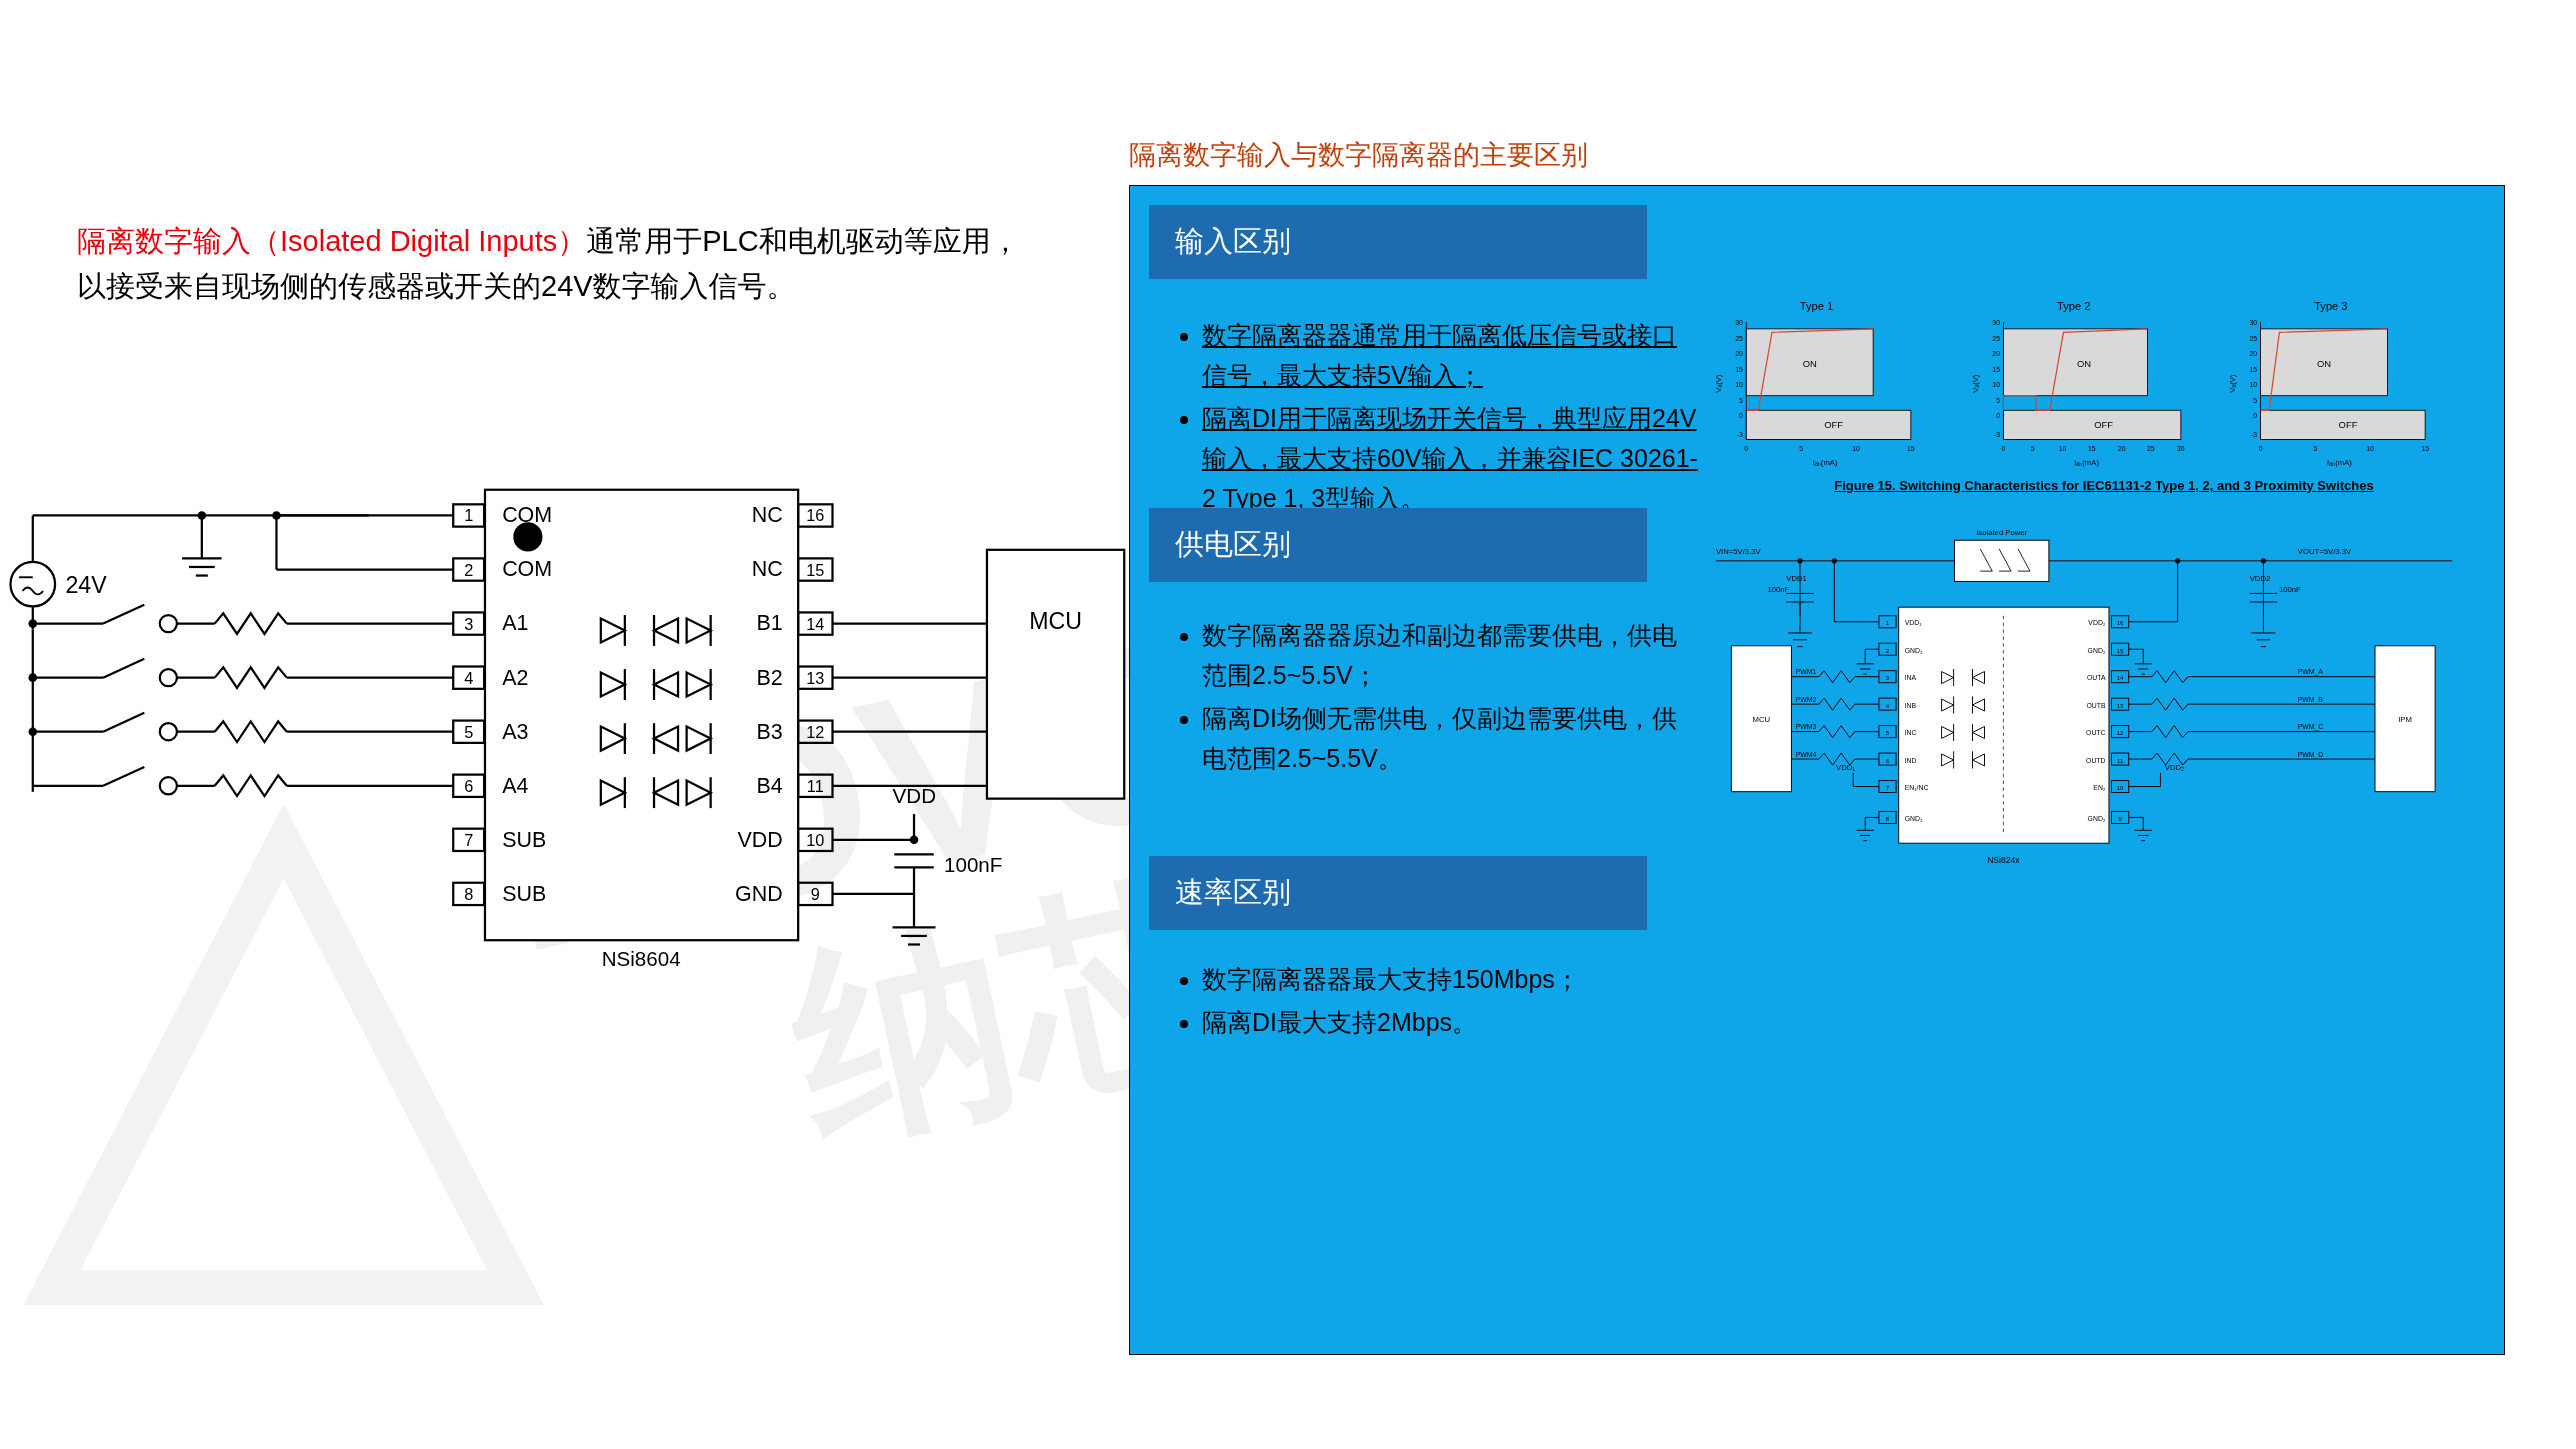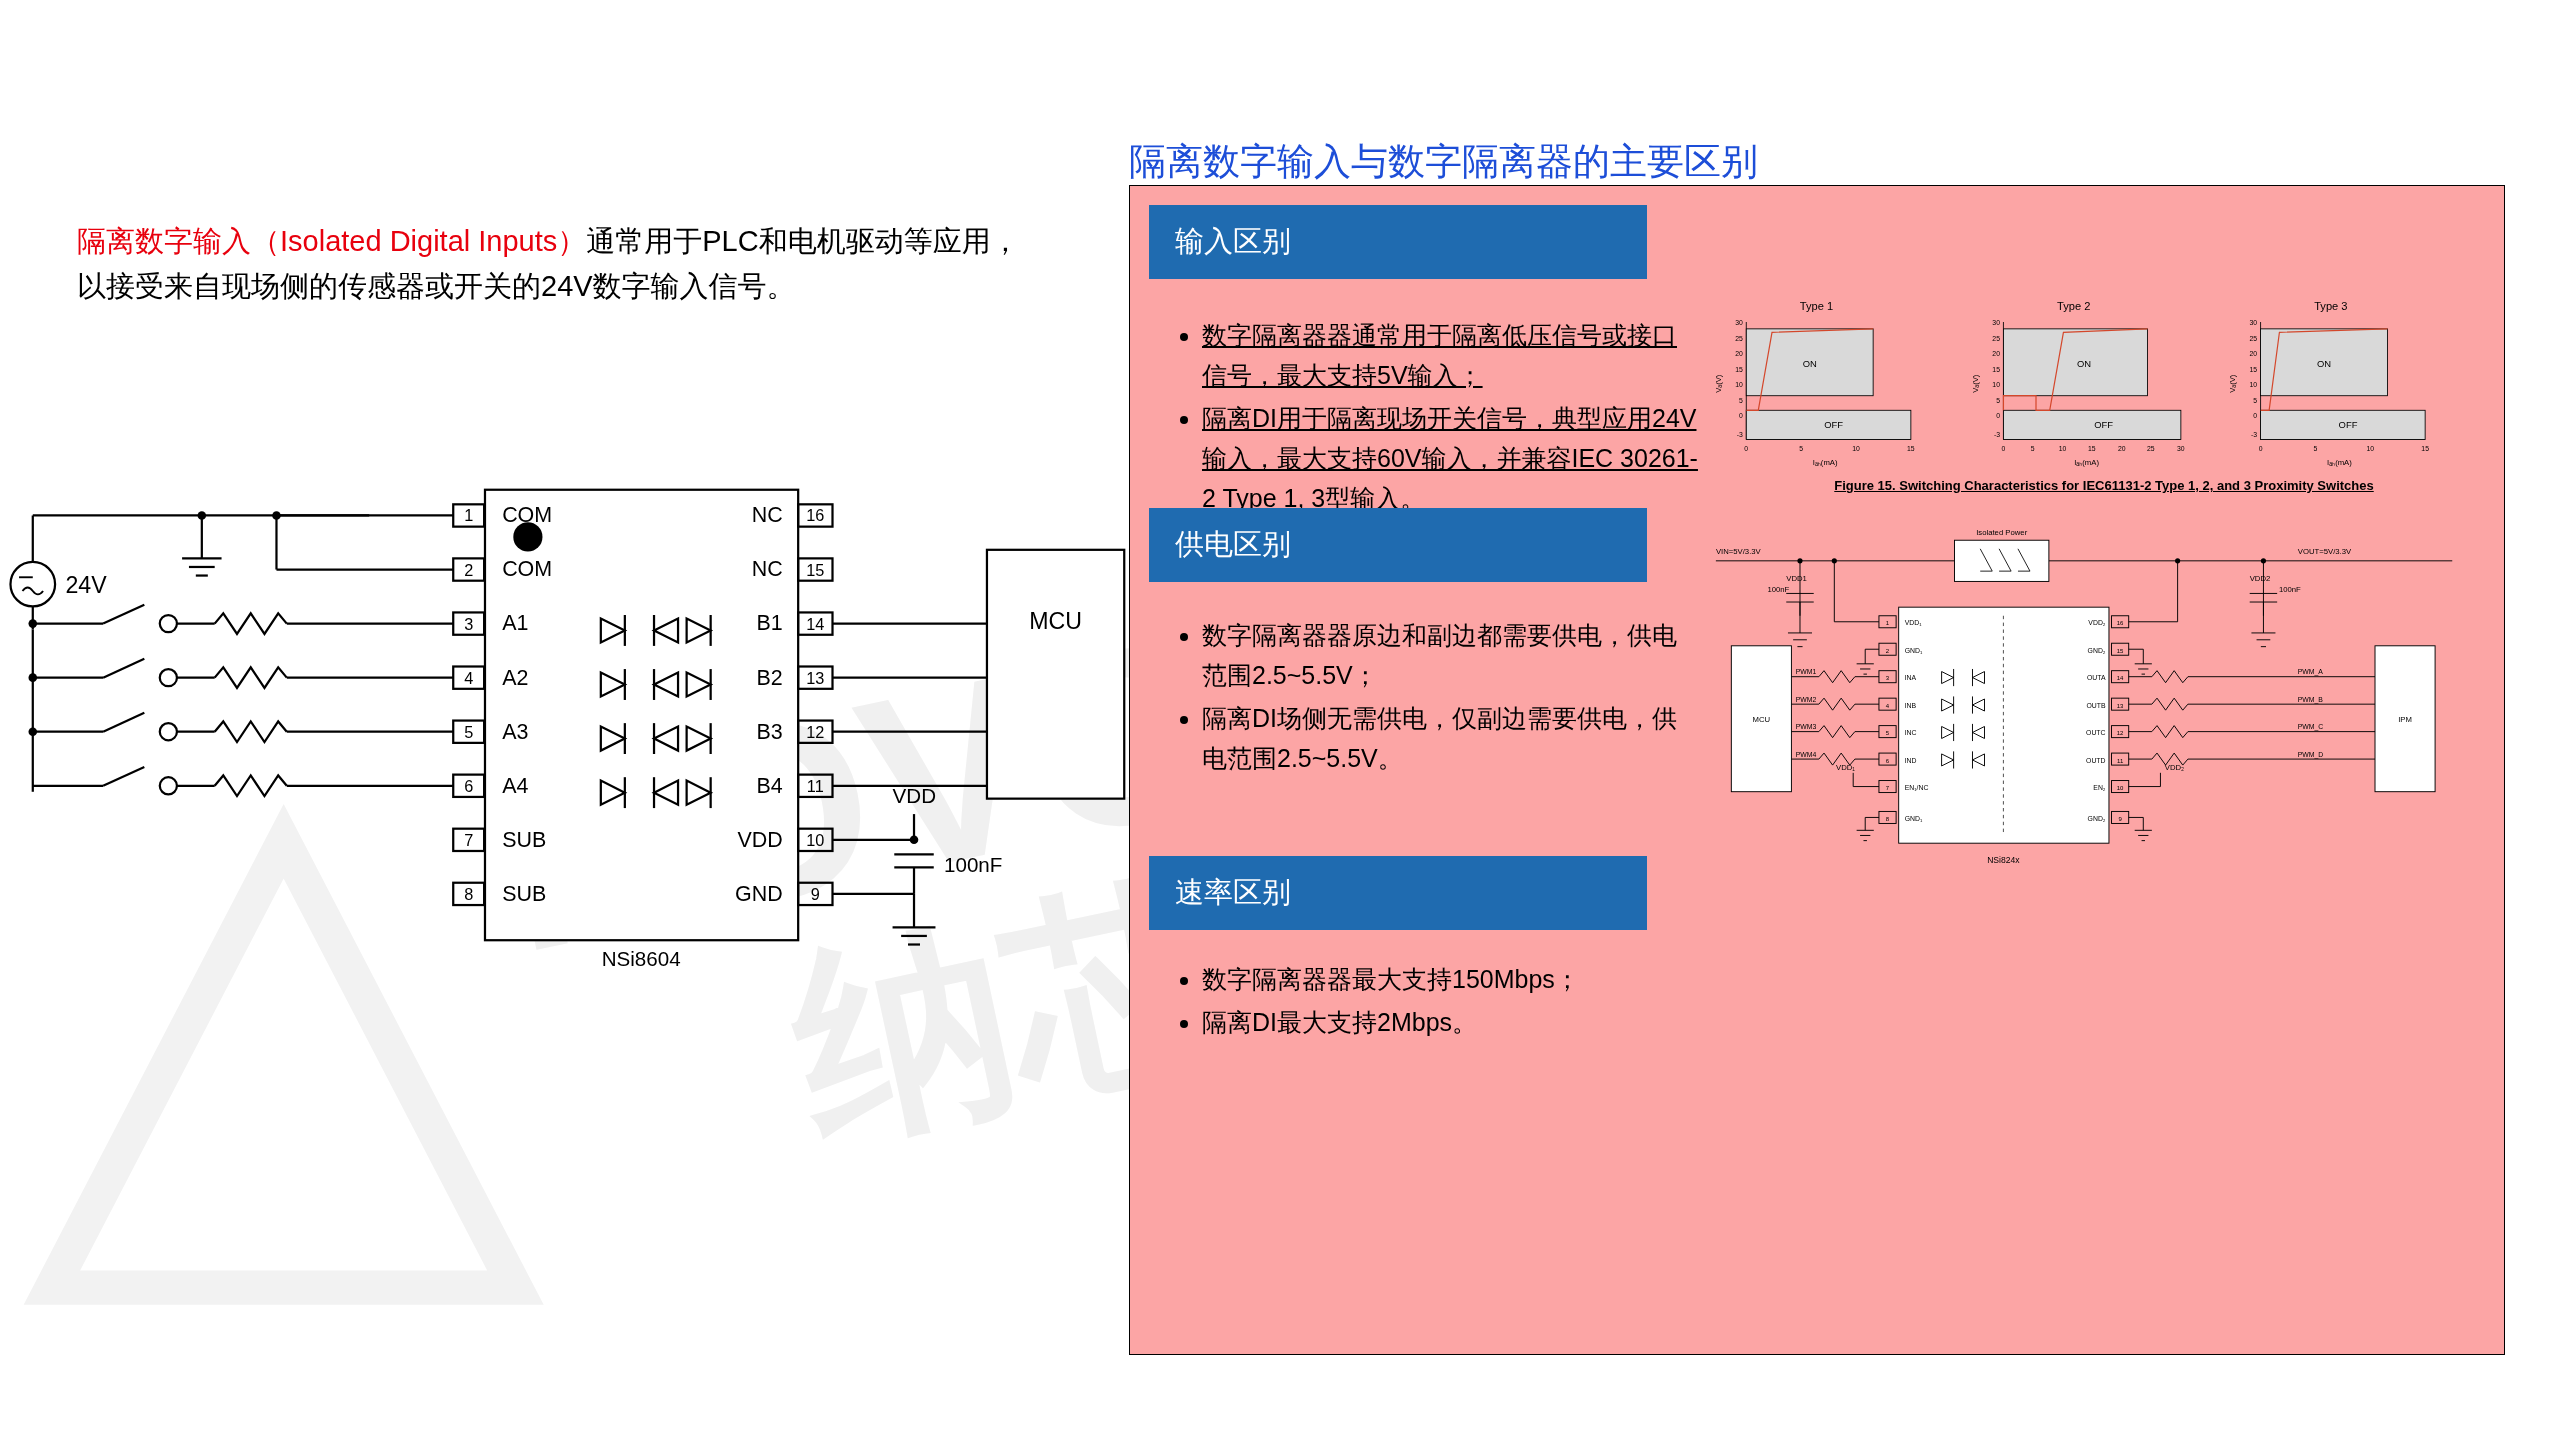--- a/index.html
+++ b/index.html
@@ -25,25 +25,25 @@
   #left-panel{position:absolute;left:0;top:0;width:1116px;height:1206px;z-index:2;}
   #intro-text{
     position:absolute;left:77px;top:219px;width:953px;
     font-size:29px;line-height:1.55;color:#000;
   }
   #intro-text .hl{color:#e8000d;}
   #schematic{position:absolute;left:0px;top:464px;width:1133px;height:532px;}
   
   #right-panel{position:absolute;left:1116px;top:0;width:1460px;height:1449px;z-index:2;}
   #right-title{
-    position:absolute;left:13px;top:137px;font-size:37px;color:#1d4ed8;
+    position:absolute;left:13px;top:137px;font-size:27px;color:#c2410c;
   }
   #right-box{
     position:absolute;left:13px;top:185px;width:1374px;height:1168px;
-    border:1.7px solid #000;background:#fca5a5;
+    border:1.7px solid #000;background:#0ea5e9;
   }
   .section-header{
     position:absolute;left:19px;width:498px;height:74px;
     background:#1f6bb0;color:#fff;
     display:flex;align-items:center;
     font-size:29px;padding-left:26px;box-sizing:border-box;
   }
   .bullets{
     position:absolute;left:36px;width:532px;
     font-size:25px;line-height:1.6;color:#000;

